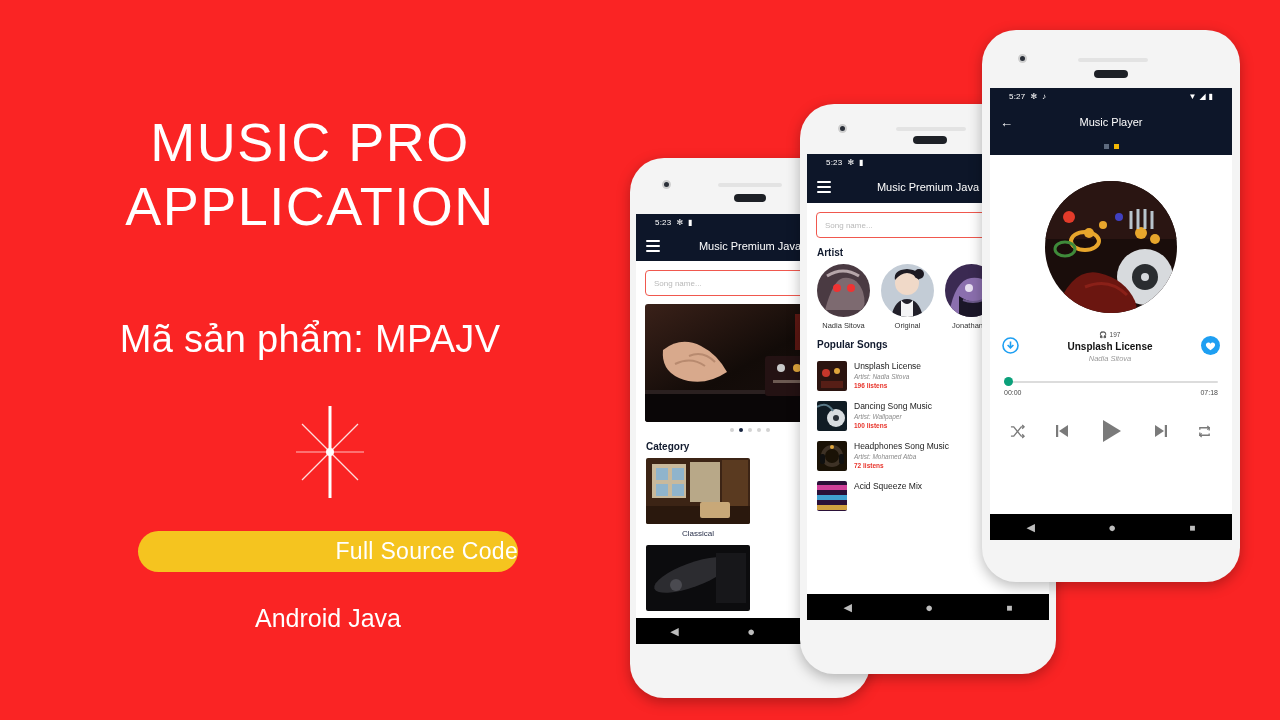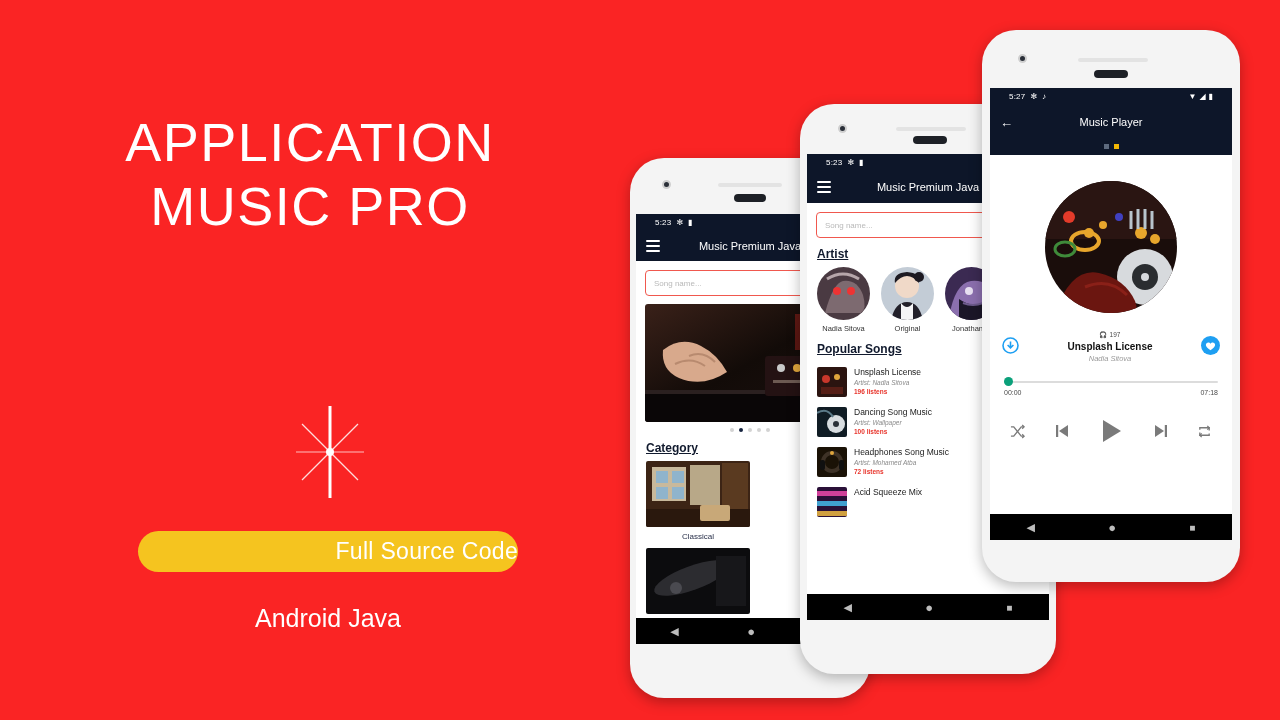--- a/index.html
+++ b/index.html
@@ -82,21 +82,21 @@
   .appbar-title { position:absolute; left:0; right:0; text-align:center;
                   font-size:11px; font-weight:400; pointer-events:none; }
 
   .navbar { background:#000; height:26px; display:flex; align-items:center;
             justify-content:space-around; }
 
   .searchbox { margin:9px 9px 0 9px; height:26px; border:1px solid #f0584e;
                border-radius:4px; display:flex; align-items:center; padding:0 8px;
                color:#b9b9b9; font-size:8px; }
 
-  .sec-title { font-size:12px; font-weight:bold; color:#111a2e; margin:9px 0 6px 10px;text-decoration:underline; }
+  .sec-title { font-size:10px; font-weight:bold; color:#111a2e; margin:9px 0 6px 10px; }
 
   
   .artists { display:flex; gap:11px; padding-left:10px; }
   .artist { width:53px; text-align:center; }
   .artist .av { width:53px; height:53px; border-radius:50%; overflow:hidden; }
   .artist .nm { font-size:7.5px; color:#333; margin-top:4px; white-space:nowrap; }
 
   
   .song { display:flex; gap:7px; padding:5px 10px; align-items:flex-start; }
   .song .th { width:30px; height:30px; flex:0 0 30px; border-radius:2px; overflow:hidden; }
@@ -132,23 +132,24 @@
   .times { display:flex; justify-content:space-between; margin:6px 14px 0;
            font-size:7px; color:#4a4a4a; }
   .controls { display:flex; align-items:center; justify-content:space-between;
               margin:22px 20px 0; }
 </style>
 </head>
 <body>
 
 <div class="promo">
   <div class="promo-title">
+    <span>MUSIC PRO</span>
     <span>APPLICATION</span>
-    <span>MUSIC PRO</span>
   </div>
+  <div class="promo-code">Mã sản phẩm: MPAJV</div>
 
   <div class="sparkle">
     <svg viewBox="0 0 68 92" width="68" height="92">
       <line x1="34" y1="0" x2="34" y2="92" stroke="#ffffff" stroke-width="3"></line>
       <line x1="6" y1="18" x2="62" y2="74" stroke="#ffffff" stroke-width="1.2" opacity=".85"></line>
       <line x1="62" y1="18" x2="6" y2="74" stroke="#ffffff" stroke-width="1.2" opacity=".85"></line>
       <line x1="0" y1="46" x2="68" y2="46" stroke="#ffffff" stroke-width="1.2" opacity=".7"></line>
       <circle cx="34" cy="46" r="4" fill="#ffffff"></circle>
     </svg>
   </div>

